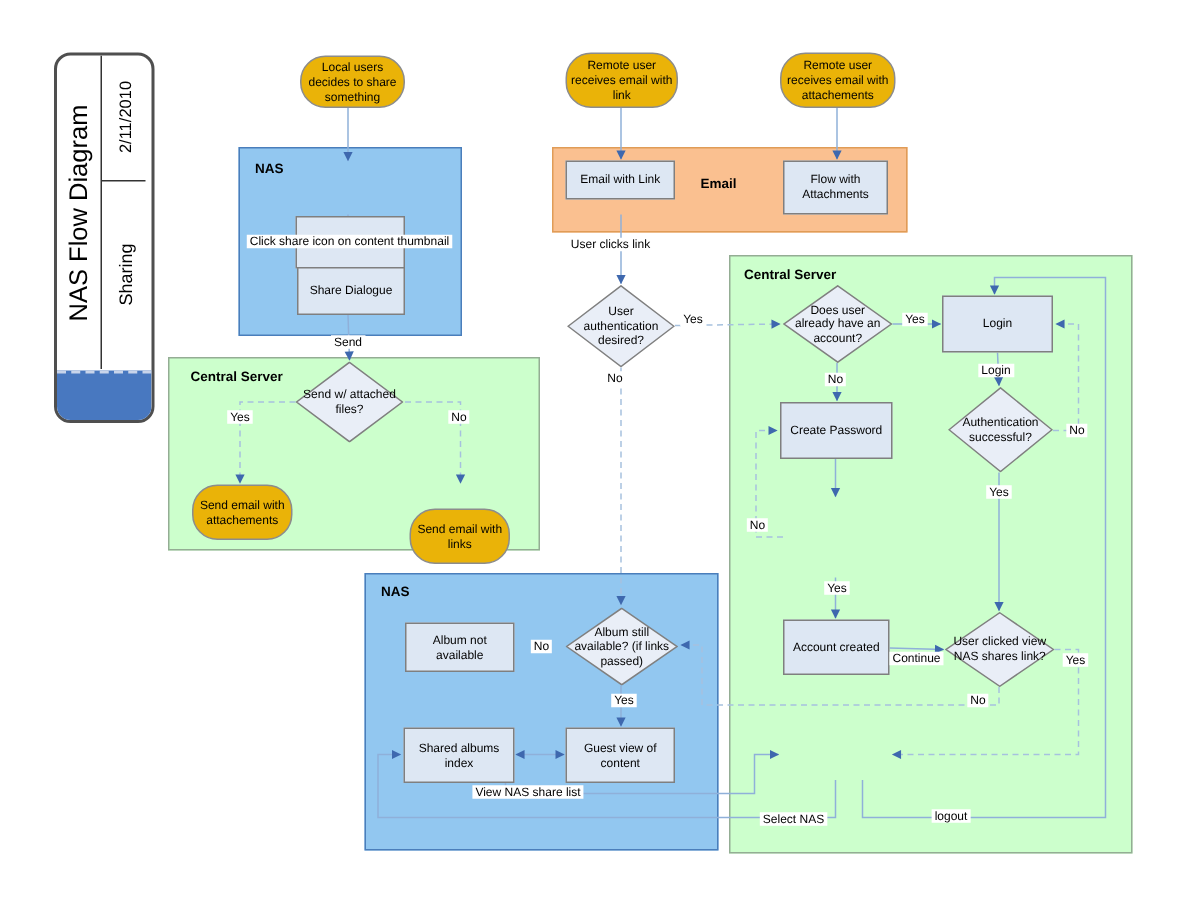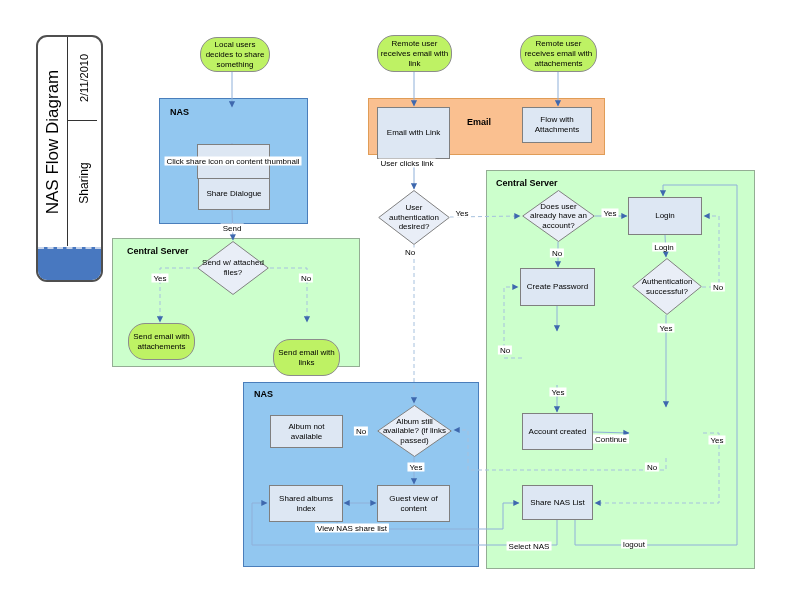--- a/index.html
+++ b/index.html
@@ -10,21 +10,21 @@
   .box{position:absolute;border:1px solid;z-index:1;}
   .box .blabel{position:absolute;font-size:9px;font-weight:bold;}
   .box-blue{background:#92C7F0;border-color:#4A7EBB;}
   .box-green{background:#CCFFCC;border-color:#94AD94;}
   .box-orange{background:#FAC090;border-color:#E09C57;}
 
   
   .node{position:absolute;display:flex;align-items:center;justify-content:center;
         text-align:center;font-size:8px;line-height:1.25;z-index:10;padding:1px;box-sizing:border-box;}
   .rect{background:#DDE7F3;border:1px solid #7F7F7F;}
-  .oval{background:#bef264;border:1px solid #8C8C8C;border-radius:17px;}
+  .oval{background:#eab308;border:1px solid #8C8C8C;border-radius:17px;}
   .diamond{position:absolute;z-index:10;}
   .diamond svg{position:absolute;left:0;top:0;width:100%;height:100%;}
   .diamond .dtext{position:absolute;left:6%;top:0;width:88%;height:100%;display:flex;
         align-items:center;justify-content:center;text-align:center;font-size:8px;line-height:1.2;}
 
   
   .elabel{position:absolute;transform:translate(-50%,-50%);background:#fff;font-size:8px;
           padding:0 2px;white-space:nowrap;z-index:11;}
 
   
@@ -109,26 +109,25 @@
   </svg>
 
   <div class="node oval" style="left:200px;top:37px;width:70px;height:35px;">Local users decides to share something</div>
   <div class="node oval" style="left:377px;top:35px;width:75px;height:37px;">Remote user receives email with link</div>
   <div class="node oval" style="left:520px;top:35px;width:77px;height:37px;">Remote user receives email with attachements</div>
   <div class="node oval" style="left:128px;top:323px;width:67px;height:37px;">Send email with attachements</div>
   <div class="node oval" style="left:273px;top:323px;width:67px;height:37px;margin-top:16px;">Send email with links</div>
 
   <div class="node rect" style="left:197px;top:108px;width:73px;height:35px;margin-top:36px;">Content Area</div>
   <div class="node rect" style="left:198px;top:178px;width:72px;height:32px;">Share Dialogue</div>
-  <div class="node rect" style="left:377px;top:107px;width:73px;height:52px;">Email with Link</div>
+  <div class="node rect" style="left:377px;top:107px;width:73px;height:26px;">Email with Link</div>
   <div class="node rect" style="left:522px;top:107px;width:70px;height:36px;">Flow with Attachments</div>
   <div class="node rect" style="left:628px;top:197px;width:74px;height:38px;">Login</div>
   <div class="node rect" style="left:520px;top:268px;width:75px;height:38px;">Create Password</div>
   <div class="node rect" style="left:522px;top:413px;width:71px;height:37px;">Account created</div>
-  <div class="node rect" style="left:522px;top:485px;width:71px;height:35px;">Share NAS List</div>
   <div class="node rect" style="left:270px;top:415px;width:73px;height:33px;">Album not available</div>
   <div class="node rect" style="left:269px;top:485px;width:74px;height:37px;">Shared albums index</div>
   <div class="node rect" style="left:377px;top:485px;width:73px;height:37px;">Guest view of content</div>
 
   <div class="diamond" style="left:197px;top:241px;width:72px;height:54px;">
     <svg viewBox="0 0 100 100" preserveAspectRatio="none">
         <polygon points="50,1 99,50 50,99 1,50" fill="#E9EEF7" stroke="#808080" vector-effect="non-scaling-stroke"></polygon>
       </svg>
     <span class="dtext">Send w/ attached files?</span>
   </div>
@@ -142,20 +141,26 @@
     <svg viewBox="0 0 100 100" preserveAspectRatio="none">
         <polygon points="50,1 99,50 50,99 1,50" fill="#E9EEF7" stroke="#808080" vector-effect="non-scaling-stroke"></polygon>
       </svg>
     <span class="dtext">Does user already have an account?</span>
   </div>
   <div class="diamond" style="left:632px;top:258px;width:70px;height:57px;">
     <svg viewBox="0 0 100 100" preserveAspectRatio="none">
         <polygon points="50,1 99,50 50,99 1,50" fill="#E9EEF7" stroke="#808080" vector-effect="non-scaling-stroke"></polygon>
       </svg>
     <span class="dtext">Authentication successful?</span>
+  </div>
+  <div class="diamond" style="left:630px;top:408px;width:73px;height:50px;">
+    <svg viewBox="0 0 100 100" preserveAspectRatio="none">
+        <polygon points="50,1 99,50 50,99 1,50" fill="#E9EEF7" stroke="#808080" vector-effect="non-scaling-stroke"></polygon>
+      </svg>
+    <span class="dtext">User clicked view NAS shares link?</span>
   </div>
   <div class="diamond" style="left:377px;top:405px;width:75px;height:52px;">
     <svg viewBox="0 0 100 100" preserveAspectRatio="none">
         <polygon points="50,1 99,50 50,99 1,50" fill="#E9EEF7" stroke="#808080" vector-effect="non-scaling-stroke"></polygon>
       </svg>
     <span class="dtext">Album still available? (if links passed)</span>
   </div>
 
   <div class="elabel" style="left:233px;top:161px;">Click share icon on content thumbnail</div>
   <div class="elabel" style="left:232px;top:228px;">Send</div>

